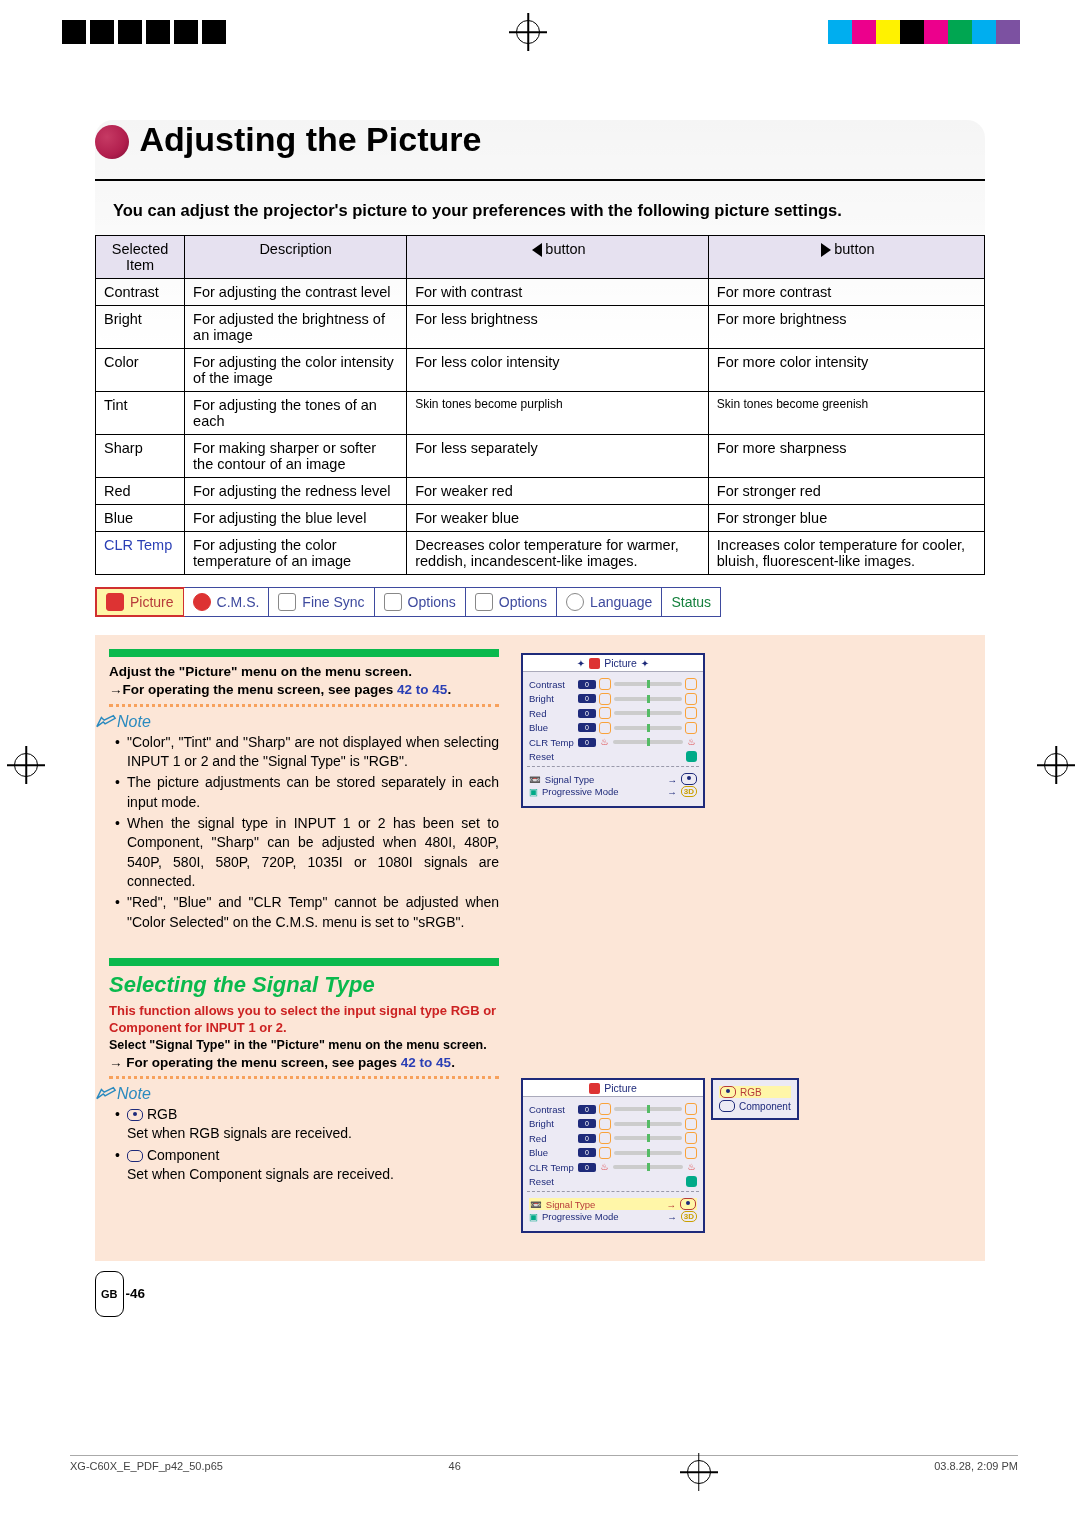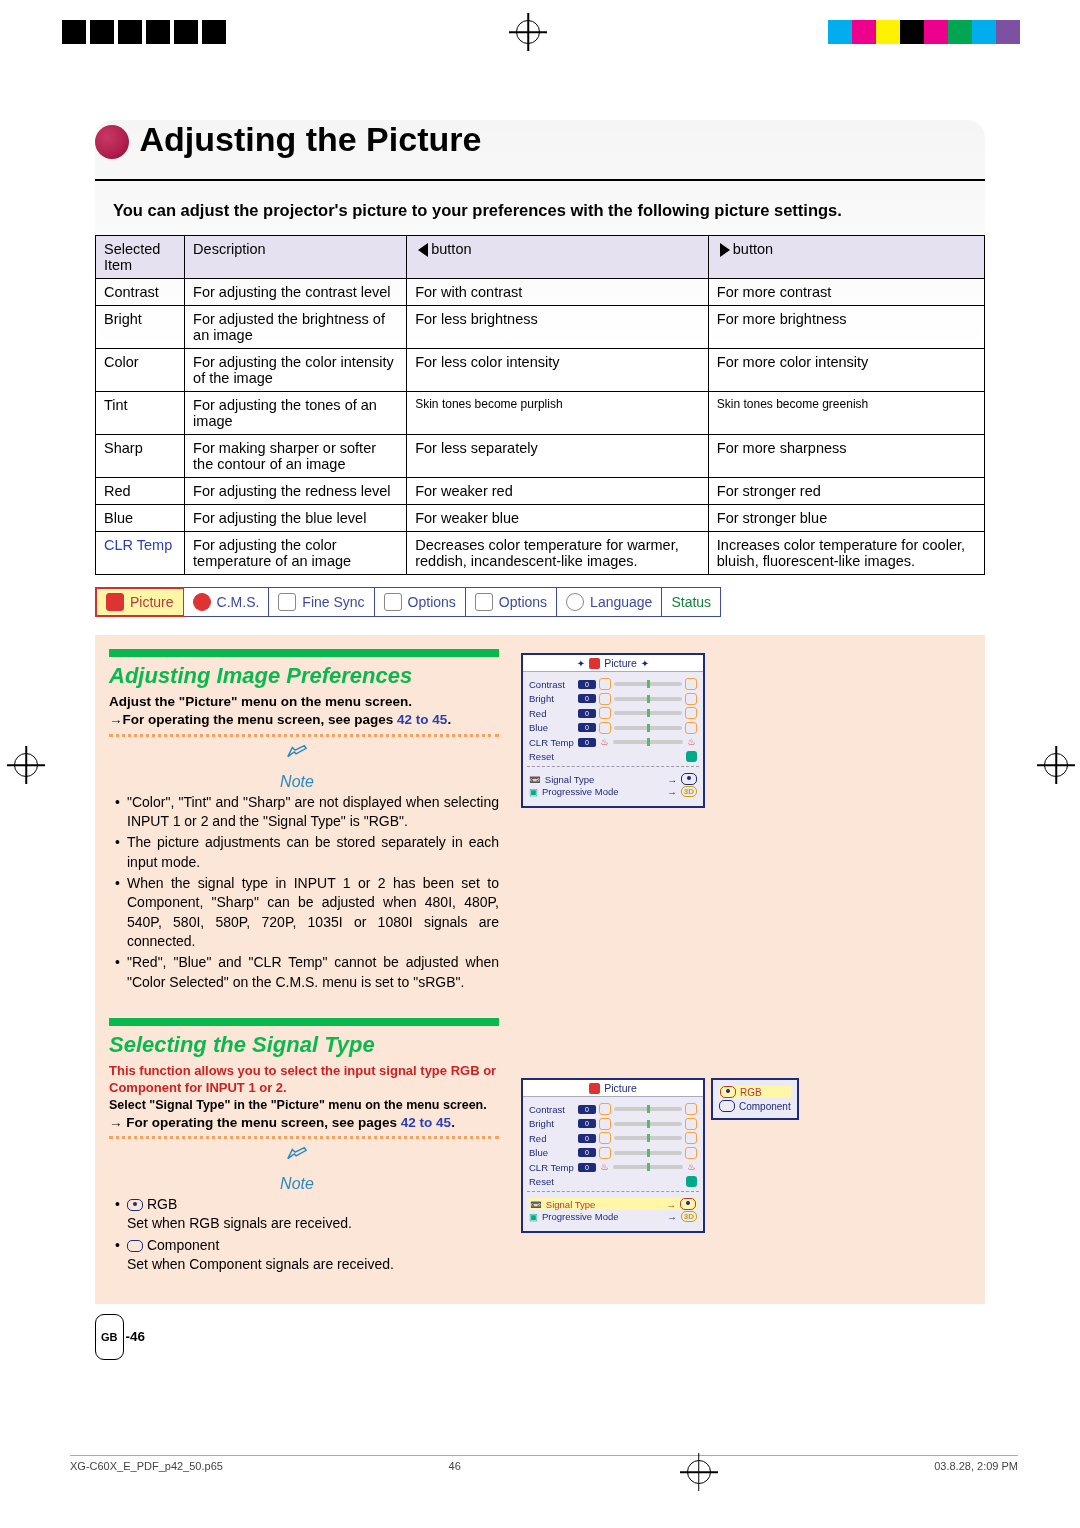--- a/index.html
+++ b/index.html
@@ -15,39 +15,39 @@
   .side-mark { position:absolute; top:50%; transform:translateY(-50%); width:22px; height:22px;}
   .side-mark.left { left:14px;} .side-mark.right { right:14px;}
   .page { position:absolute; left:95px; right:95px; top:120px; bottom:70px; }
   .bullet-dot { width:34px; height:34px; border-radius:50%; background: radial-gradient(circle at 35% 35%, #c63a64 0%, #b11e4d 60%, #7a0c33 100%); display:inline-block; vertical-align:middle; position:relative; top:-2px;}
   .shadow { position:absolute; width:100%; height:260px; top:0; left:0; background:linear-gradient(to bottom, rgba(0,0,0,0.04), rgba(0,0,0,0) 90%); z-index:-1; border-radius:18px 18px 120px 120px / 18px 18px 60px 60px;}
   h1.title { font-size:34px; font-weight:bold; margin:0 0 8px 6px; display:inline-block; vertical-align:middle;}
   .hr { height:2px; background:#000; margin:12px 0 18px 0;}
   .intro { font-weight:bold; font-size:16.5px; padding:0 18px; line-height:1.35;}
   table.main { width:100%; border-collapse:collapse; margin-top:14px; font-size:14.5px;}
   table.main th, table.main td { border:1px solid #000; padding:5px 8px; text-align:left; vertical-align:top;}
-  table.main th { background:#e6e1f0; font-weight:normal; }
+  table.main th { background:#e6e1f0; font-weight:normal; text-align:center;}
   table.main td.desc { }
   .tri { display:inline-block; width:0; height:0; border-top:7px solid transparent; border-bottom:7px solid transparent; vertical-align:middle; margin:0 3px;}
   .tri.left { border-right:10px solid #000;} .tri.right { border-left:10px solid #000;}
   .tab-row { display:flex; gap:0; margin-top:12px; border:1.5px solid #3e4a9e; width:fit-content;}
   .tab { border-right:1.5px solid #3e4a9e; display:flex; align-items:center; gap:6px; padding:4px 9px; font-size:14px; color:#3e4a9e; background:#fff;}
   .tab:last-child{border-right:none;}
   .tab.active { background:#fff6a8; color:#b73a3a; border:2px solid #d03030; margin:-1px;}
   .tab .ic { width:16px; height:16px; border-radius:3px; display:inline-block; border:1.5px solid #888;}
   .section-bar { background:#0ab94d; height:8px; margin:18px 0 6px 0;}
   .section-title { color:#0ab94d; font-weight:bold; font-style:italic; font-size:22px; margin:2px 0 4px 0;}
   .pink-panel { background:#fce6d7; padding:14px 0 28px 0; margin-top:18px;}
   .dots { border-bottom:3px dotted #f7a15c; margin:4px 0 6px 0;}
   .col-wrap { display:flex; gap:22px;}
   .left-col { width:390px; padding-left:14px;}
   .right-col { flex:1; padding-top:4px;}
   .instr { font-size:13.5px; font-weight:bold; line-height:1.35;}
   .link { color:#2a3fb5;}
-  .note-lbl { color:#2a8abf; font-size:16px; font-style:italic; display:flex; align-items:center; gap:12px; margin:6px 0 2px -14px;flex-direction:column;}
+  .note-lbl { color:#2a8abf; font-size:16px; font-style:italic; display:flex; align-items:center; gap:0; margin:6px 0 2px -14px;}
   .hand { width:22px; height:18px; display:inline-block; position:relative;}
   .hand svg { width:100%; height:100%;}
   ul.note { list-style:none; padding:0 0 0 6px; margin:2px 0 0 0; font-size:14px; line-height:1.38; text-align:justify;}
   ul.note li { position:relative; padding-left:12px; margin-bottom:2px;}
   ul.note li::before { content:"•"; position:absolute; left:0;}
   .red-txt { color:#c22; font-weight:bold; font-size:13px; line-height:1.35;}
   .osd { border:2px solid #1e2a7a; background:#eceaf4; width:180px; font-size:10.5px; color:#1e2a7a; position:relative;}
   .osd-head { background:#fff; text-align:center; padding:2px 0; font-weight:normal; display:flex; align-items:center; justify-content:center; gap:4px; border-bottom:1px solid #aab;}
   .osd-head .pic-ic { width:11px; height:11px; background:#d33; border-radius:2px; display:inline-block;}
   .osd-body { padding:4px 6px 6px 6px;}
@@ -139,21 +139,21 @@
           <td>For more brightness</td>
         </tr>
         <tr>
           <td>Color</td>
           <td class="desc">For adjusting the color intensity of the image</td>
           <td>For less color intensity</td>
           <td>For more color intensity</td>
         </tr>
         <tr>
           <td>Tint</td>
-          <td class="desc">For adjusting the tones of an image</td>
+          <td class="desc">For adjusting the tones of an each</td>
           <td style="font-size: 12px;">Skin tones become purplish</td>
           <td style="font-size: 12px;">Skin tones become greenish</td>
         </tr>
         <tr>
           <td>Sharp</td>
           <td class="desc">For making sharper or softer the contour of an image</td>
           <td>For less separately</td>
           <td>For more sharpness</td>
         </tr>
         <tr>
@@ -205,21 +205,20 @@
     <div class="tab">
         <span style="color:#15803d">Status</span>
       </div>
   </div>
 
   <div class="pink-panel">
     <div class="col-wrap">
 
       <div class="left-col">
         <div class="section-bar" style="margin-top:0"></div>
-        <div class="section-title">Adjusting Image Preferences</div>
         <div class="instr">Adjust the "Picture" menu on the menu screen.</div>
         <div class="instr"><span>→For operating the menu screen, see pages </span><span class="link">42 to 45</span><span>.</span></div>
         <div class="dots"></div>
         <div class="note-lbl">
           <span class="hand"><svg viewBox="0 0 24 18">
                 <path d="M2 14 L7 4 L10 7 L20 2 L22 5 L11 11 L9 9 Z" fill="none" stroke="#2a8abf" stroke-width="1.6"></path>
               </svg></span>
           <span>Note</span>
         </div>
         <ul class="note" id="notes1">

